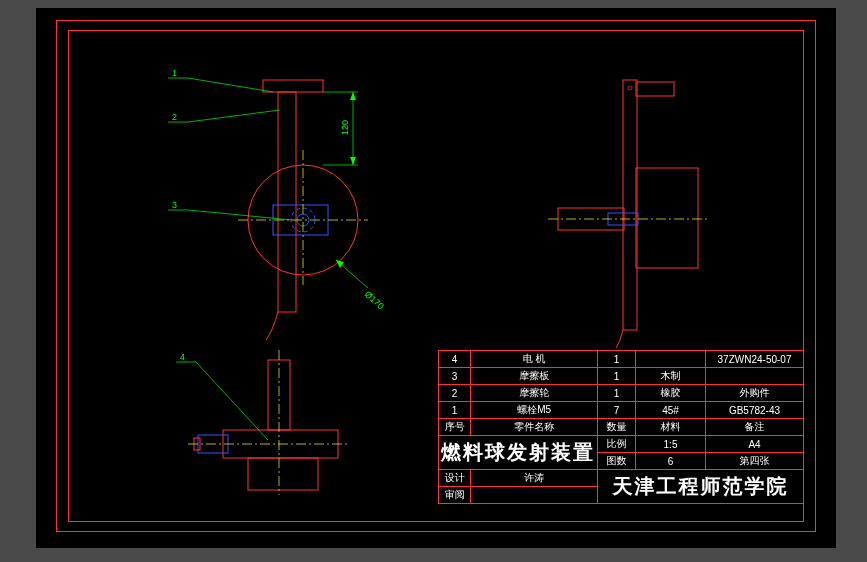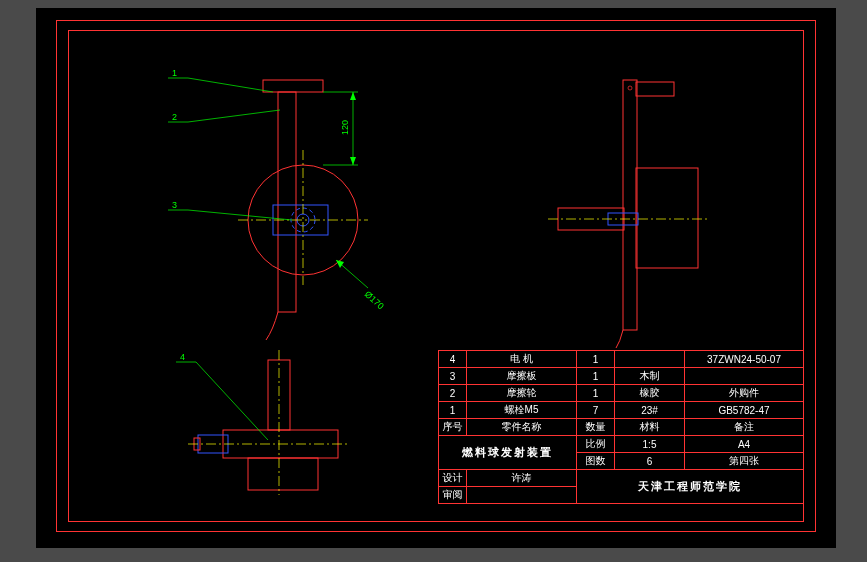--- a/index.html
+++ b/index.html
@@ -44,21 +44,21 @@
     font-size: 10px;
   }
   .title-block td {
     border: 1px solid #ff3333;
     text-align: center;
     height: 16px;
     padding: 1px 2px;
     white-space: nowrap;
   }
   .title-block .big {
-    font-size: 11px;
+    font-size: 20px;
     font-weight: bold;
     letter-spacing: 2px;
   }
   .dim-text {
     fill: #00ff00;
     font-size: 9px;
     font-family: sans-serif;
   }
 </style>
 </head>
@@ -166,22 +166,22 @@
     <td>2</td>
     <td>摩擦轮</td>
     <td>1</td>
     <td>橡胶</td>
     <td>外购件</td>
   </tr>
   <tr>
     <td>1</td>
     <td>螺栓M5</td>
     <td>7</td>
-    <td>23#</td>
-    <td>GB5782-47</td>
+    <td>45#</td>
+    <td>GB5782-43</td>
   </tr>
   <tr>
     <td>序号</td>
     <td>零件名称</td>
     <td>数量</td>
     <td>材料</td>
     <td>备注</td>
   </tr>
 
   <tr>

